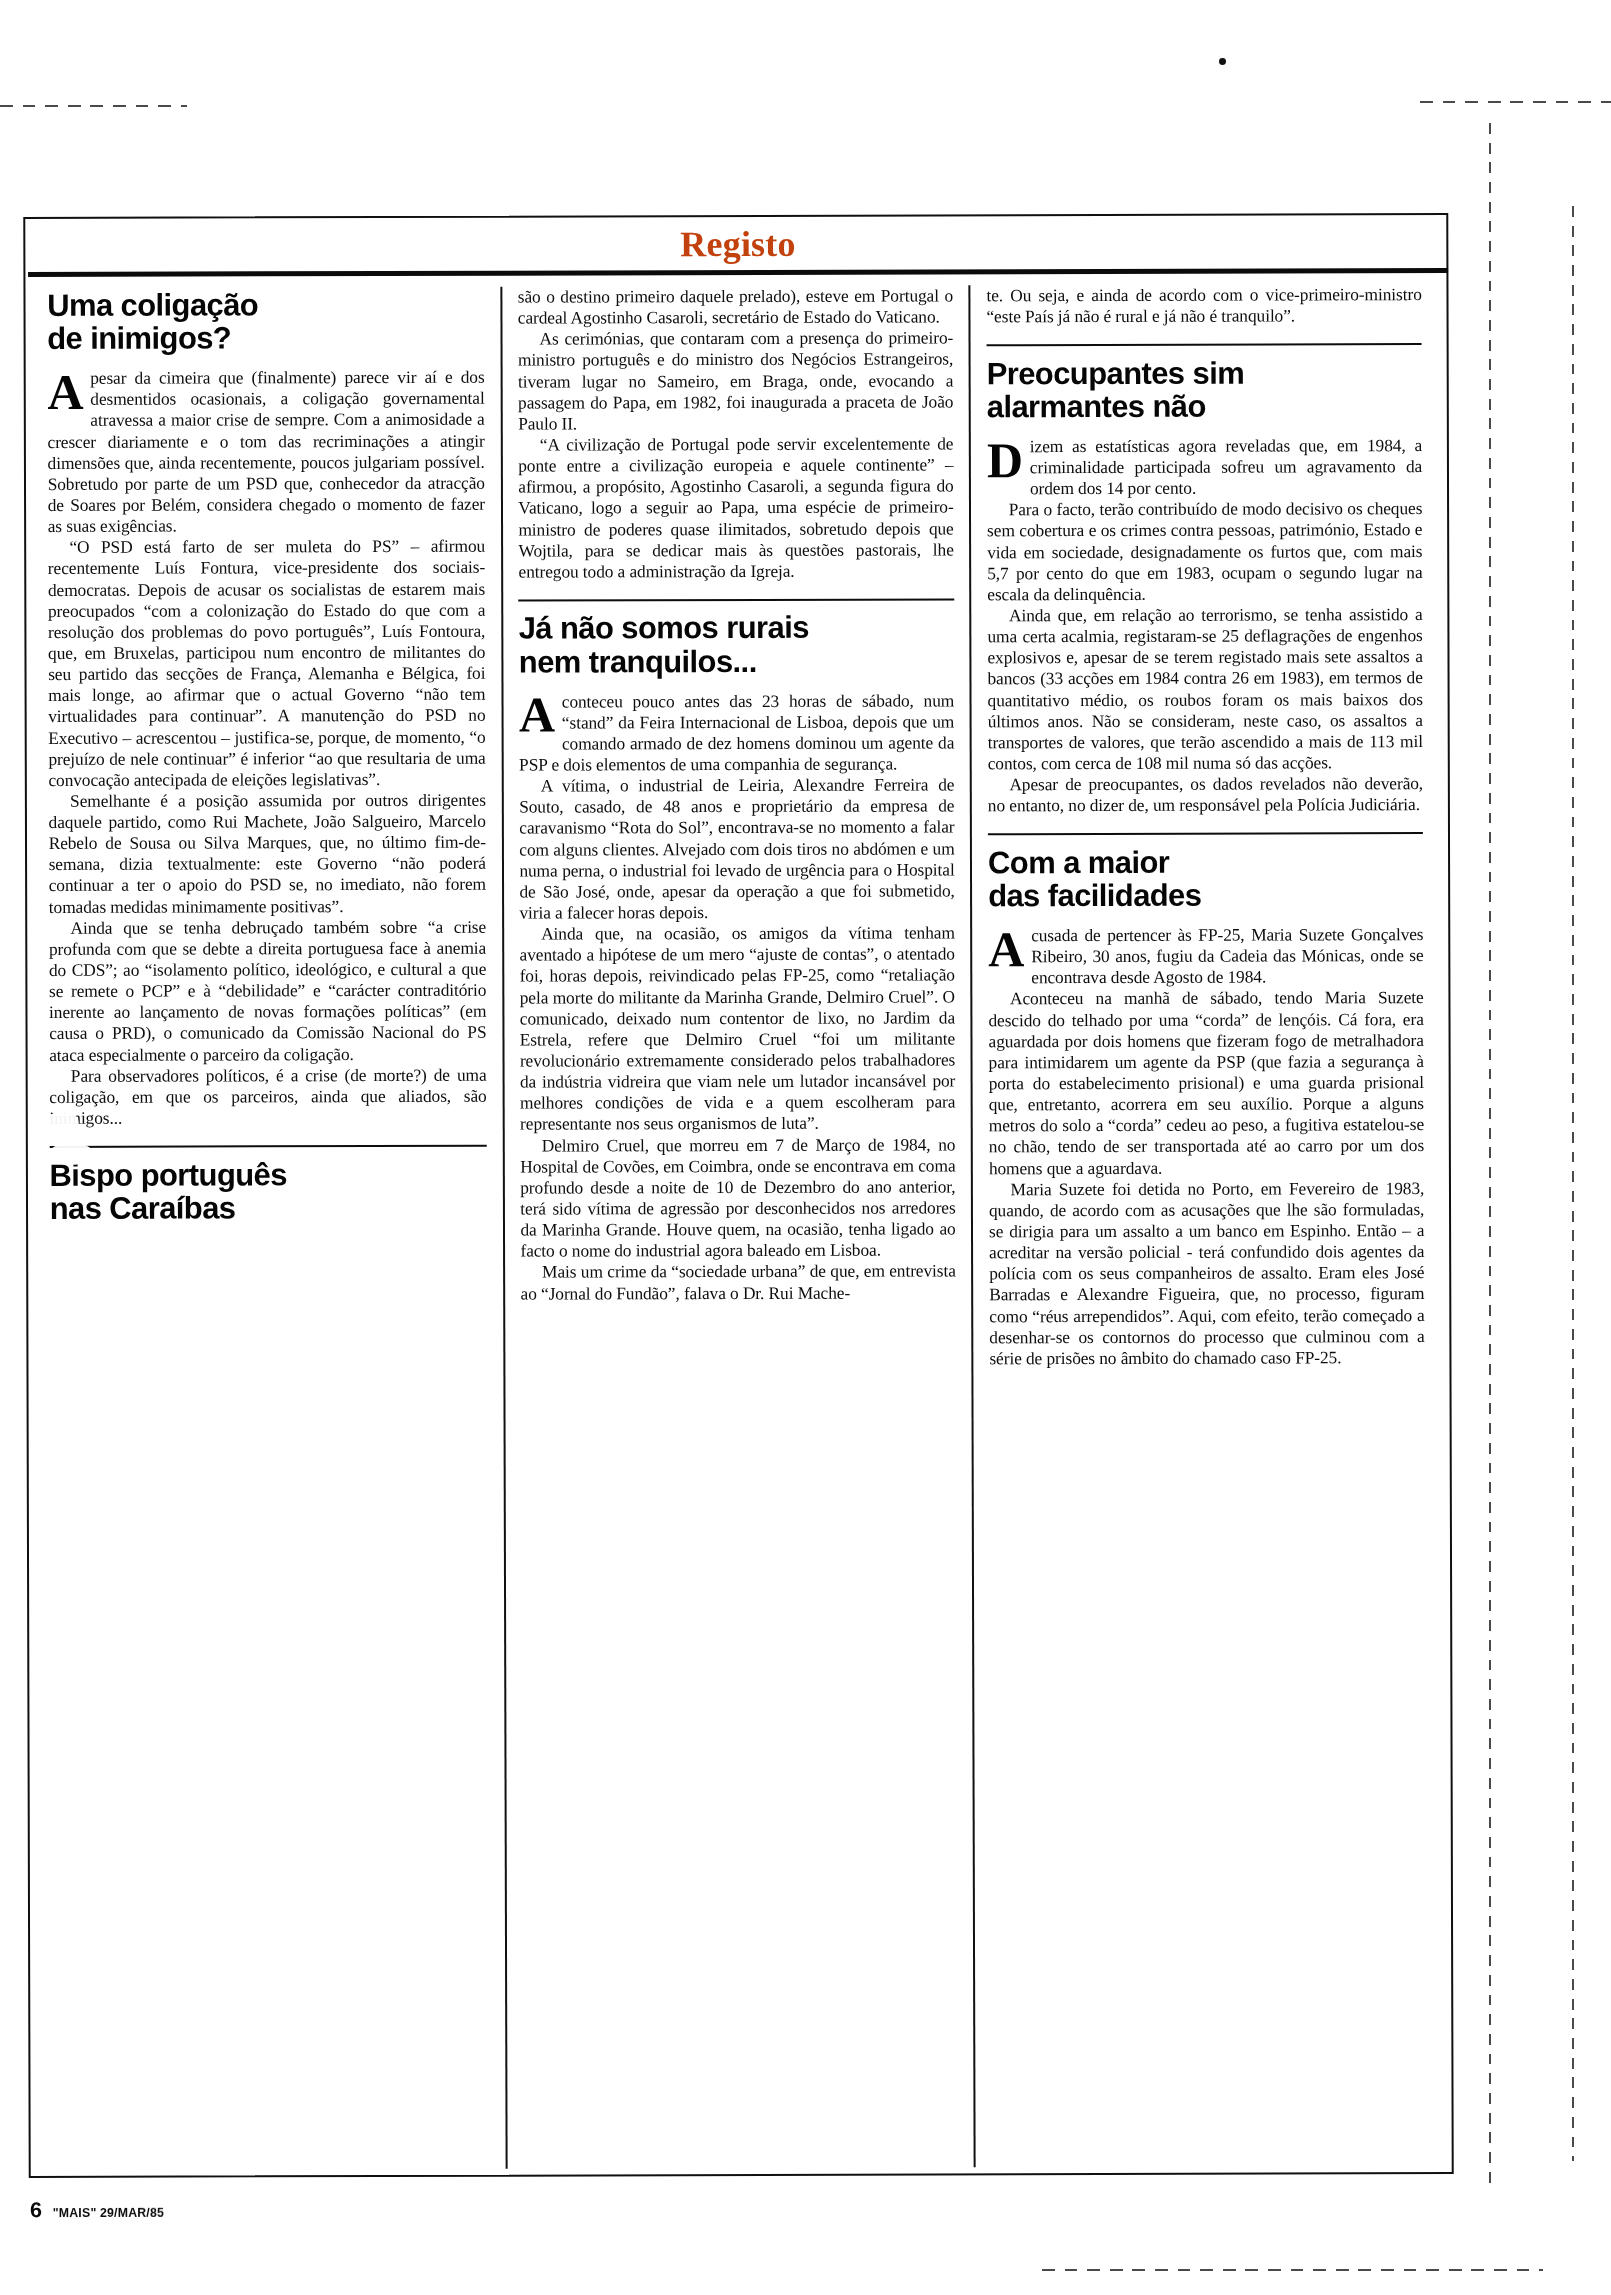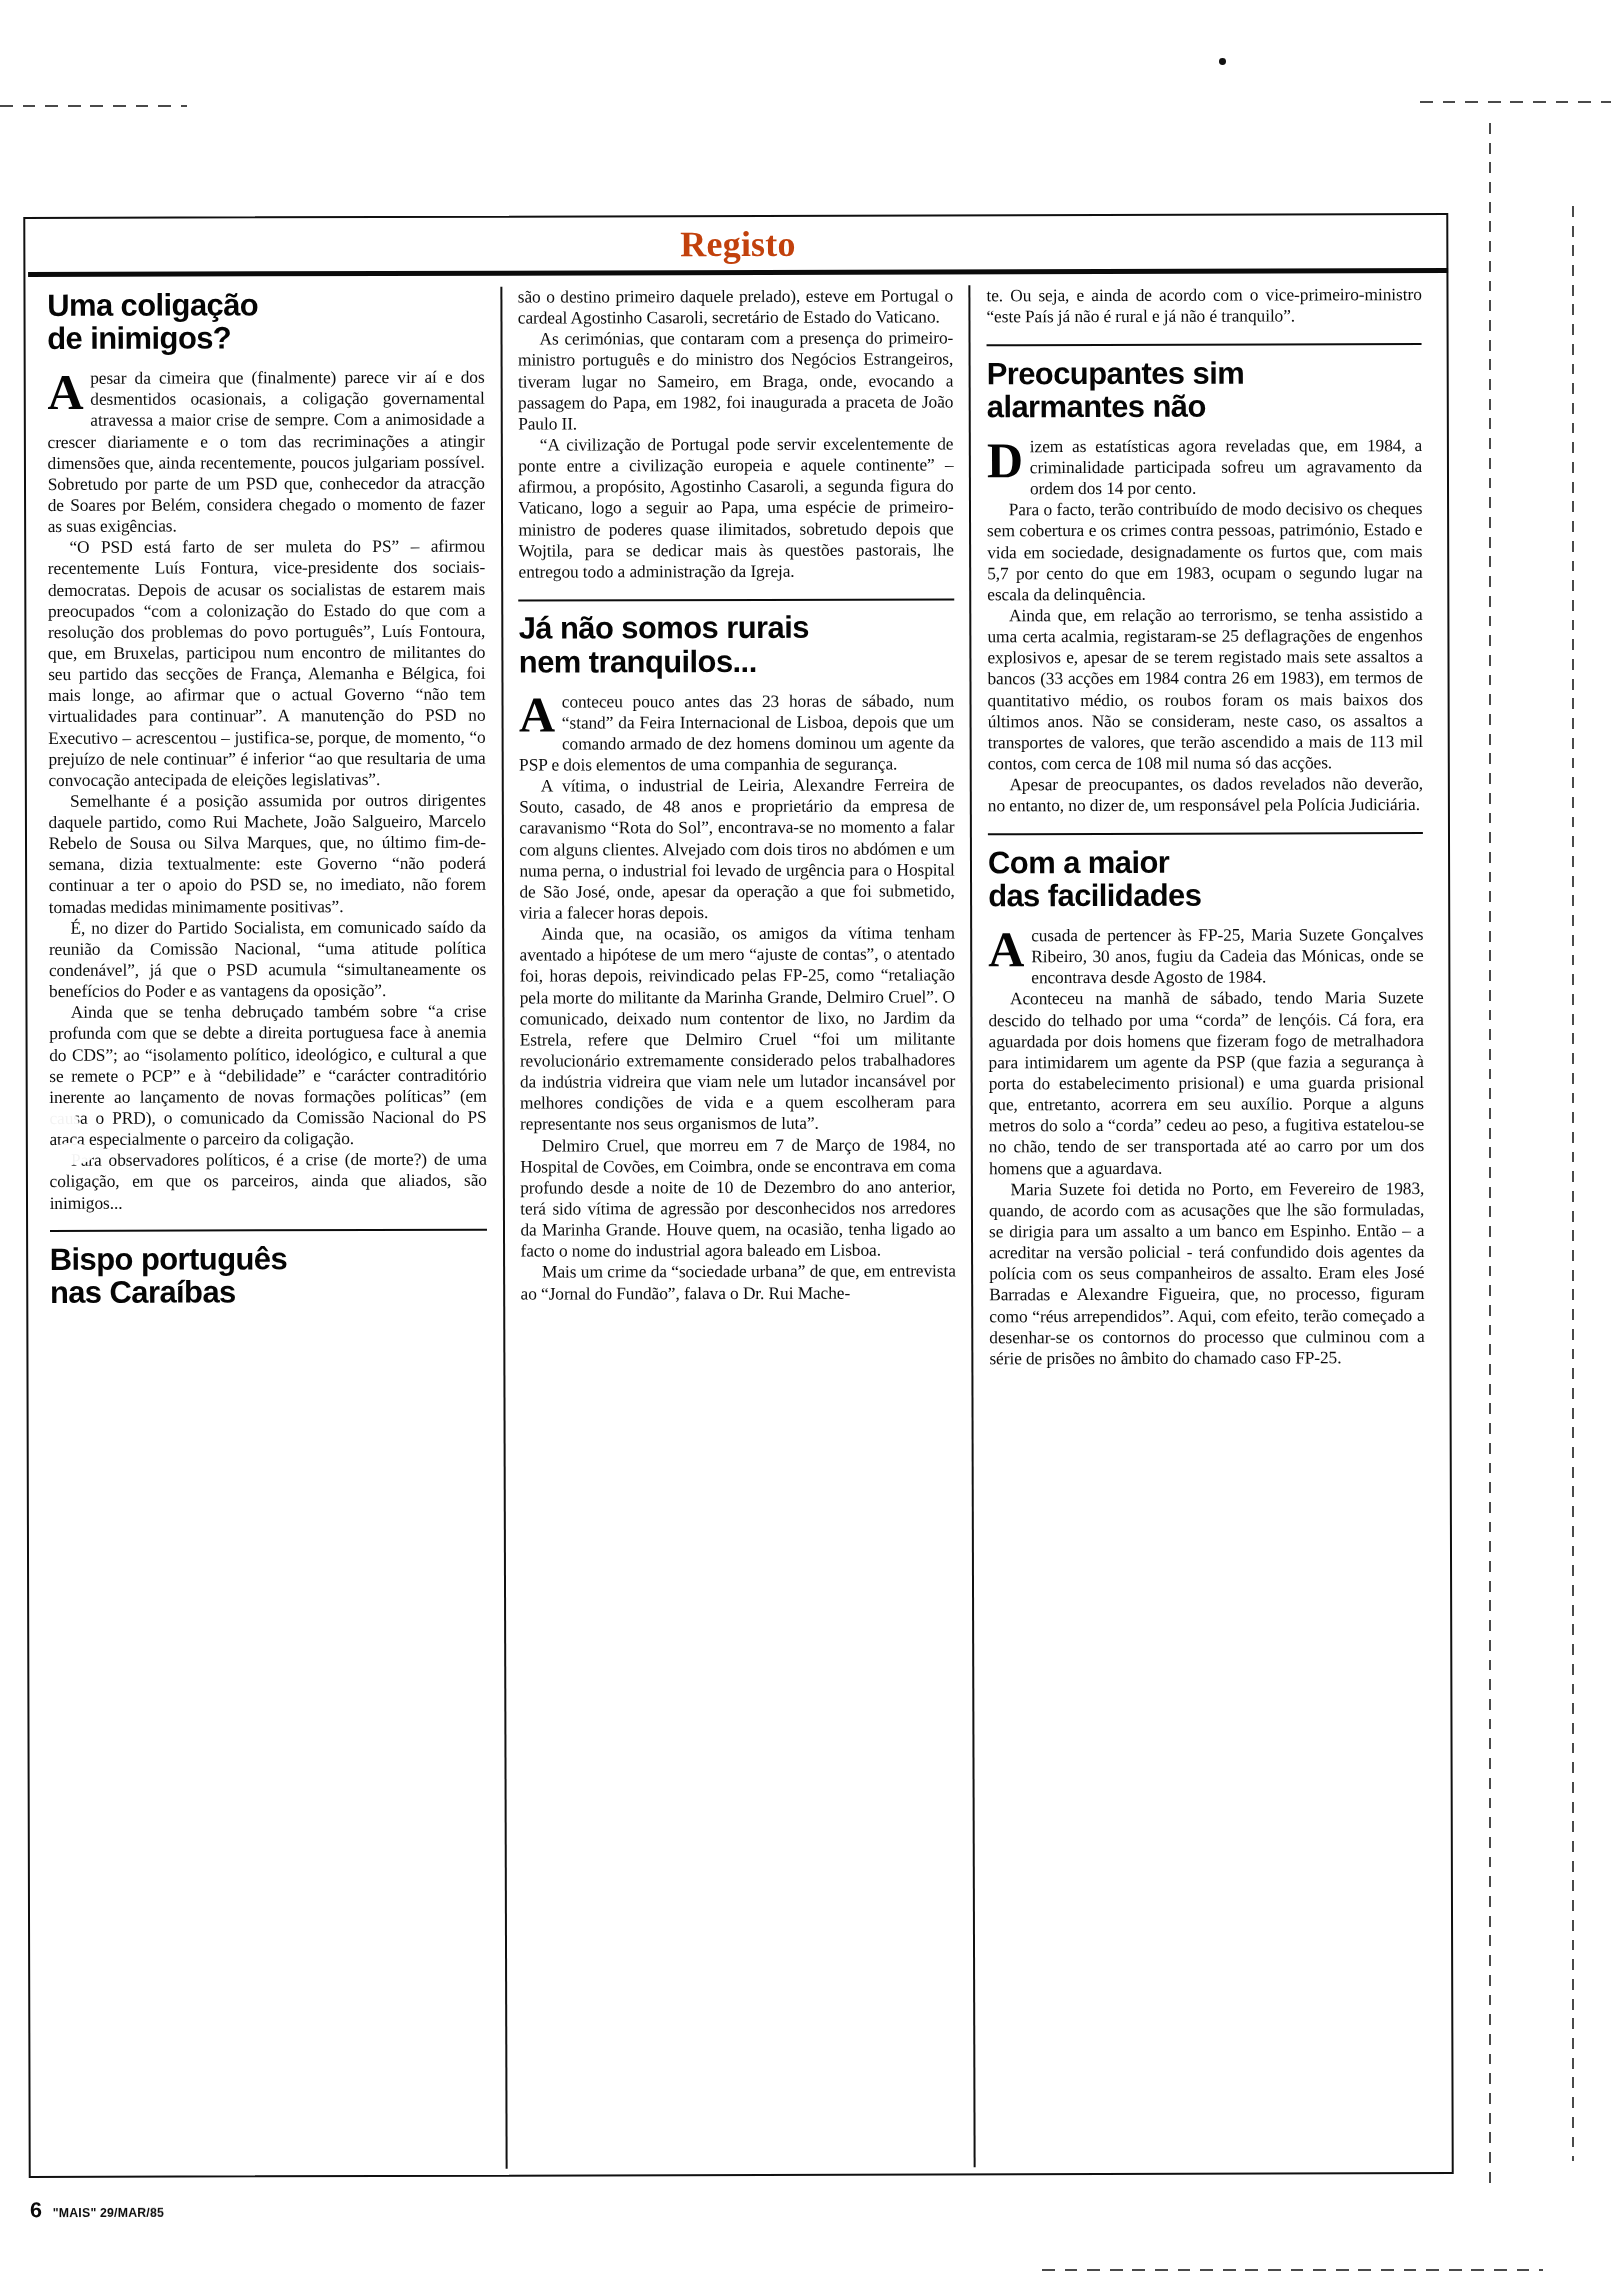--- a/index.html
+++ b/index.html
@@ -146,21 +146,20 @@
   <span class="masthead-title">Registo</span>
 </div>
 
 <div class="cols">
 
   <div class="col">
     <h2 class="headline tight">Uma coligação<br>de inimigos?</h2>
     <p class="body first dropcap">Apesar da cimeira que (finalmente) parece vir aí e dos desmentidos ocasionais, a coligação governamental atravessa a maior crise de sempre. Com a animosidade a crescer diariamente e o tom das recriminações a atingir dimensões que, ainda recentemente, poucos julgariam possível. Sobretudo por parte de um PSD que, conhecedor da atracção de Soares por Belém, considera chegado o momento de fazer as suas exigências.</p>
     <p class="body">“O PSD está farto de ser muleta do PS” – afirmou recentemente Luís Fontura, vice-presidente dos sociais-democratas. Depois de acusar os socialistas de estarem mais preocupados “com a colonização do Estado do que com a resolução dos problemas do povo português”, Luís Fontoura, que, em Bruxelas, participou num encontro de militantes do seu partido das secções de França, Alemanha e Bélgica, foi mais longe, ao afirmar que o actual Governo “não tem virtualidades para continuar”. A manutenção do PSD no Executivo – acrescentou – justifica-se, porque, de momento, “o prejuízo de nele continuar” é inferior “ao que resultaria de uma convocação antecipada de eleições legislativas”.</p>
     <p class="body">Semelhante é a posição assumida por outros dirigentes daquele partido, como Rui Machete, João Salgueiro, Marcelo Rebelo de Sousa ou Silva Marques, que, no último fim-de-semana, dizia textualmente: este Governo “não poderá continuar a ter o apoio do PSD se, no imediato, não forem tomadas medidas minimamente positivas”.</p>
-    <p class="body">É, no dizer do Partido Socialista, em comunicado saído da reunião da Comissão Nacional, “uma atitude política condenável”, já que o PSD acumula “simultaneamente os benefícios do Poder e as vantagens da oposição”.</p>
     <p class="body">Ainda que se tenha debruçado também sobre “a crise profunda com que se debte a direita portuguesa face à anemia do CDS”; ao “isolamento político, ideológico, e cultural a que se remete o PCP” e à “debilidade” e “carácter contraditório inerente ao lançamento de novas formações políticas” (em causa o PRD), o comunicado da Comissão Nacional do PS ataca especialmente o parceiro da coligação.</p>
     <p class="body">Para observadores políticos, é a crise (de morte?) de uma coligação, em que os parceiros, ainda que aliados, são inimigos...</p>
 
     <hr class="sep">
 
     <h2 class="headline">Bispo português<br>nas Caraíbas</h2>
 
     <div class="smudge" style="left:12.8px; top:823px; width:32px; height:25.5px; background:#fff; opacity:0.95;"></div>
     <div class="smudge" style="left:14.7px; top:855px; width:45px; height:21.6px; background:#fff; opacity:0.95;"></div>
     <div class="smudge" style="left:11.8px; top:1393px; width:58px; height:22.6px; background:#fff; opacity:0.95;"></div>

